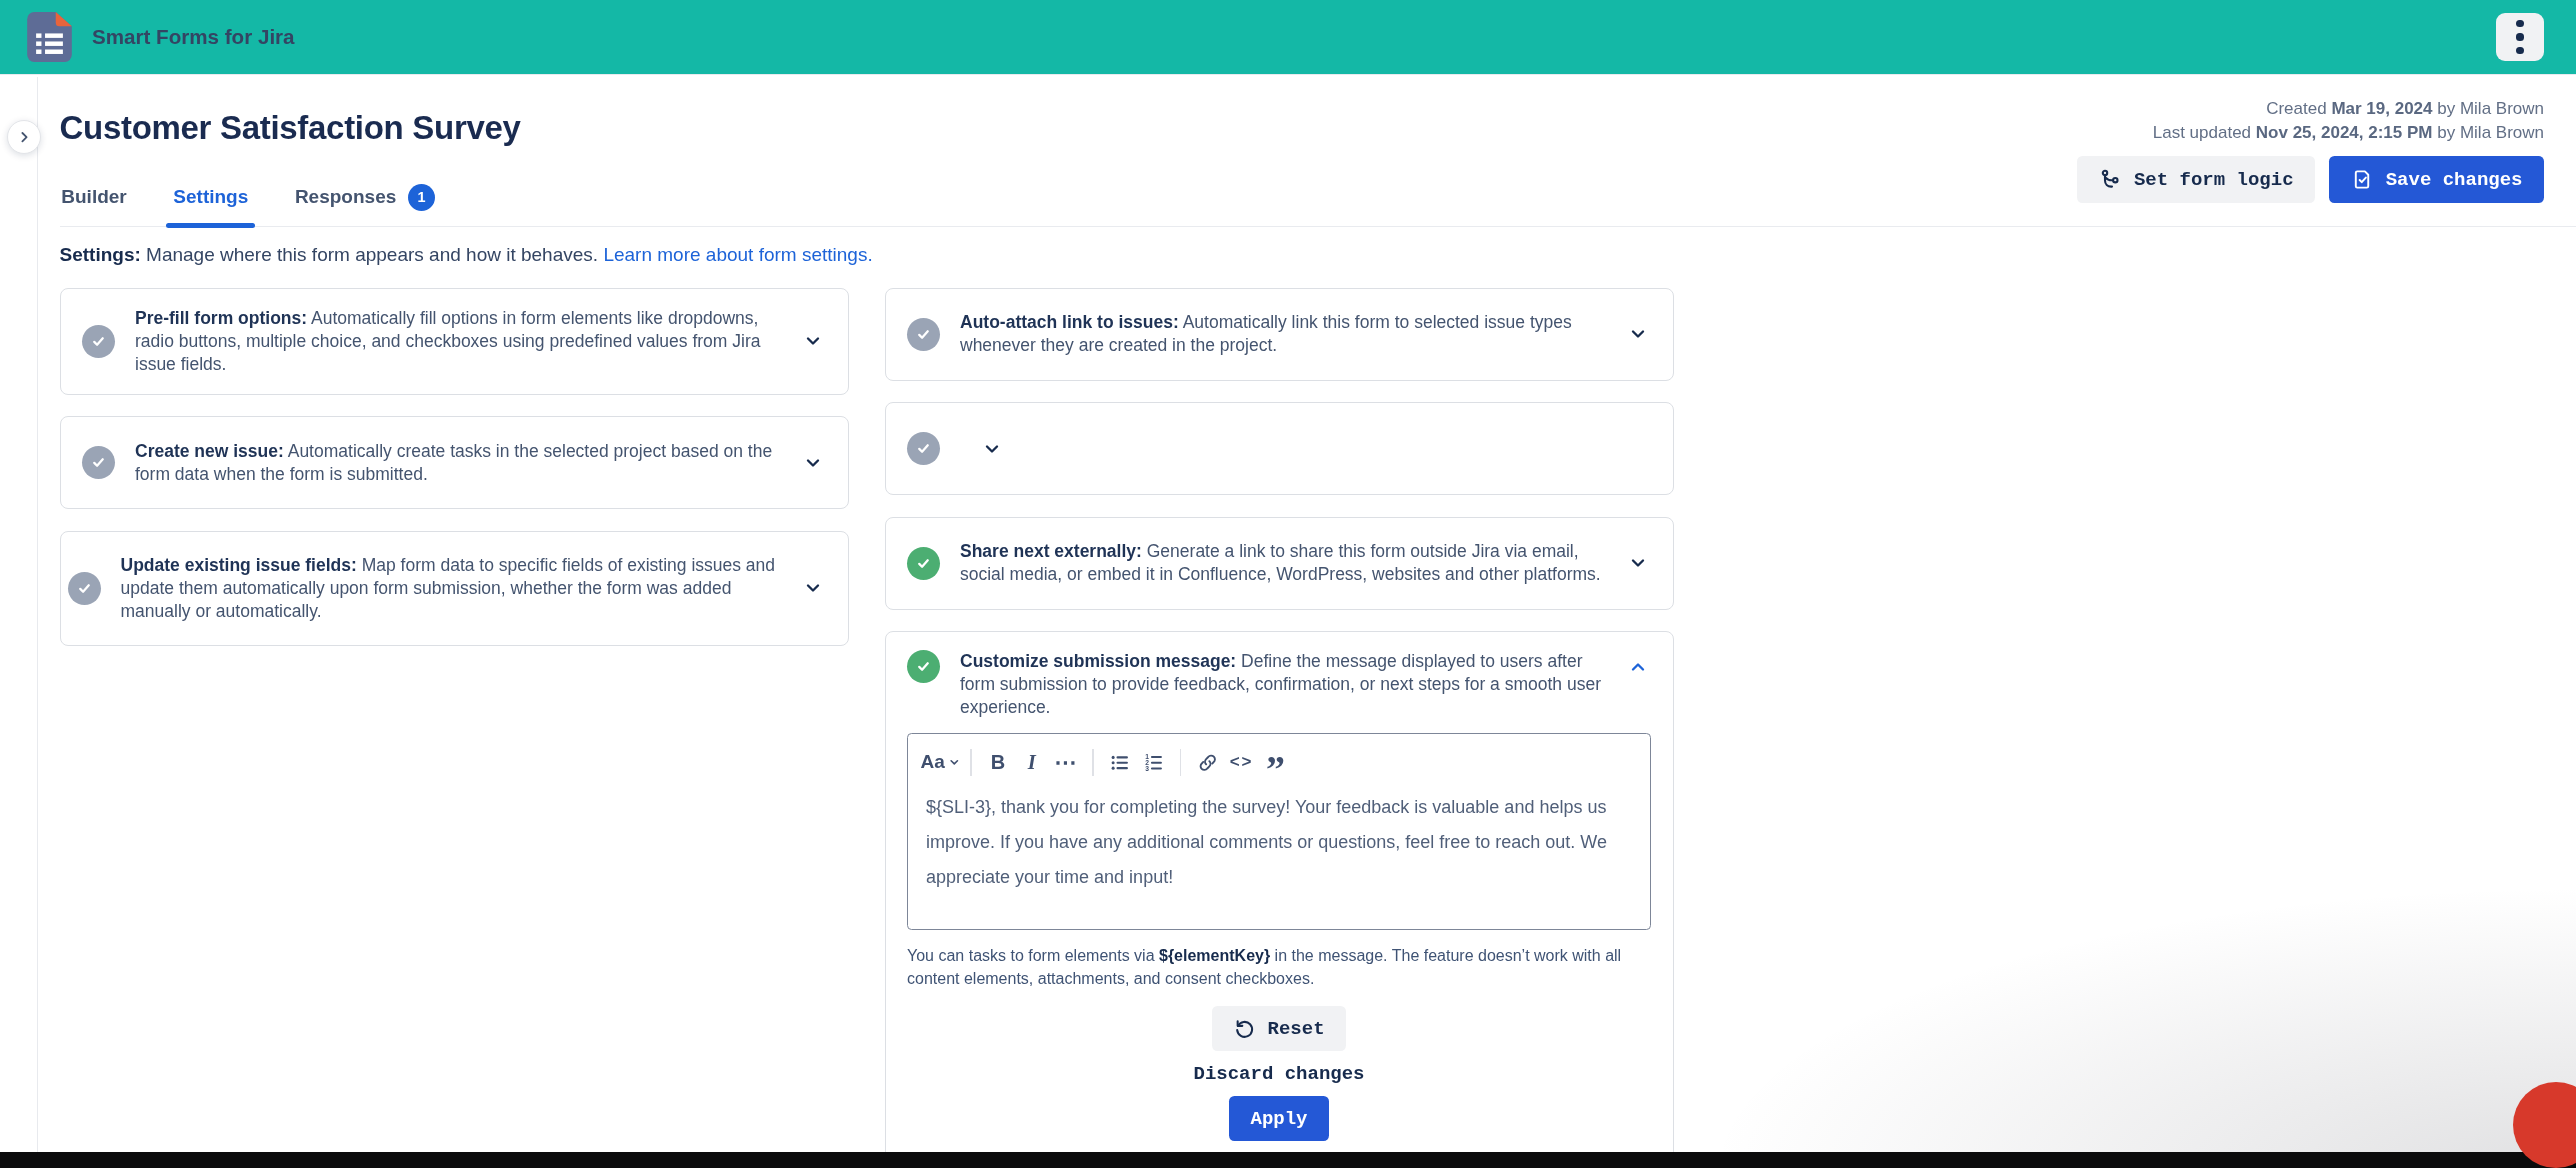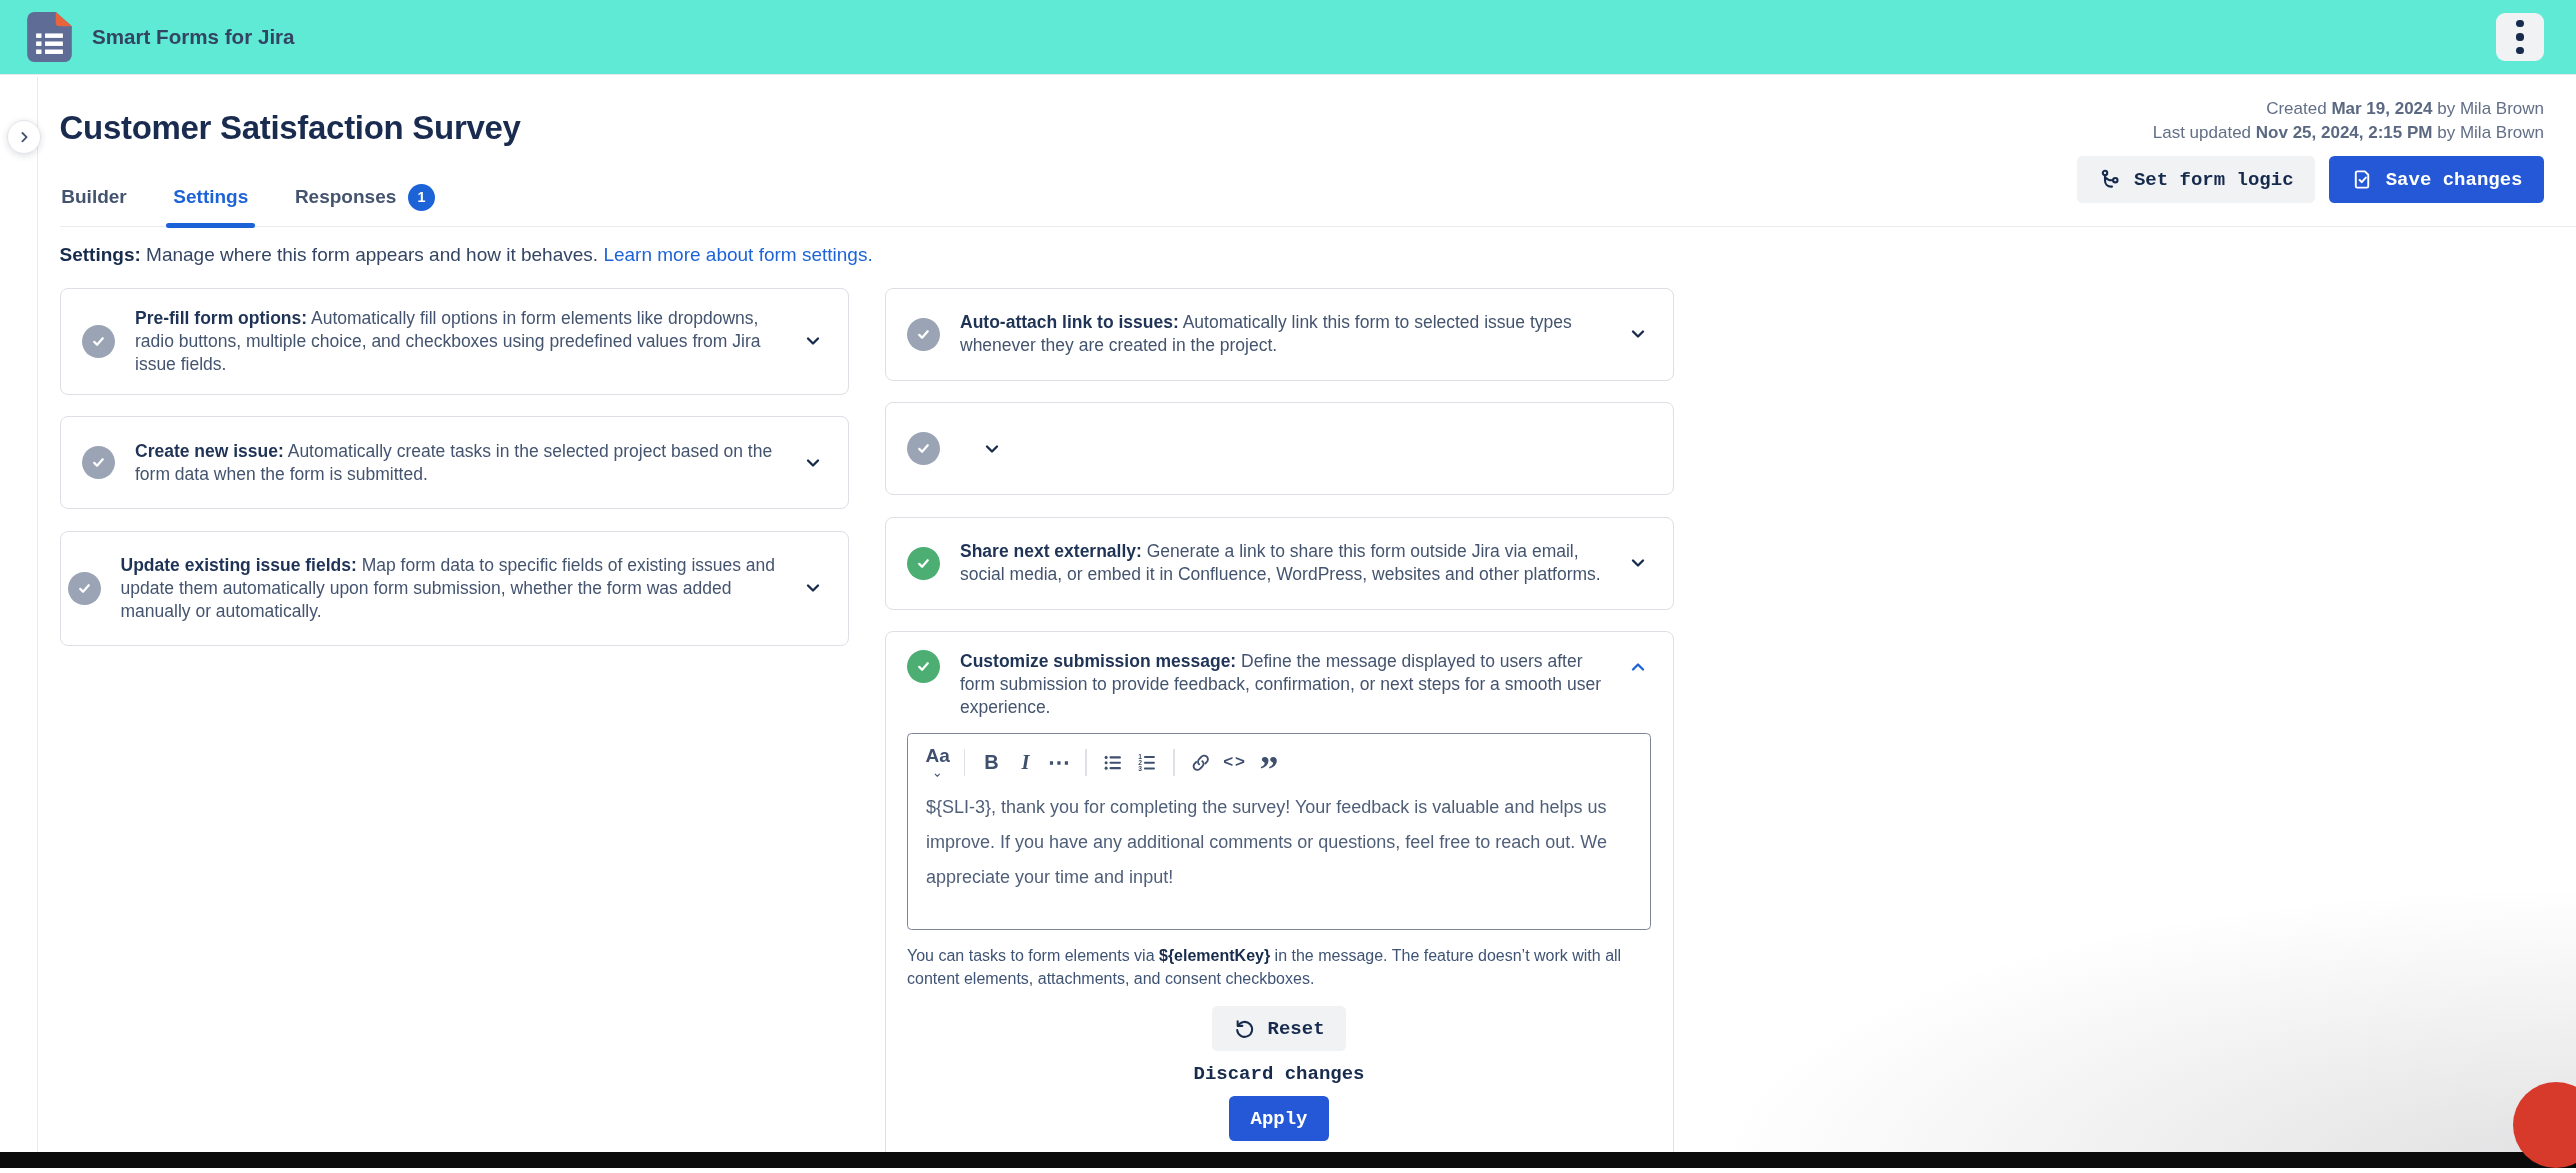--- a/index.html
+++ b/index.html
@@ -18,21 +18,21 @@
   .vignette { position:absolute; right:0; bottom:0; width:987px; height:305px; pointer-events:none;
     background:radial-gradient(ellipse at 100% 108%, rgba(100,100,108,0.20), rgba(255,255,255,0) 62%); }
   .record-dot {
     position:absolute; width:86px; height:86px; right:-23px; top:1082px; border-radius:50%;
     background:#D7392B; z-index:3; border:none; cursor:pointer;
   }
   .record-dot::after { content:""; position:absolute; right:-3.6px; top:50%; transform:translateY(-50%);
     width:27px; height:27px; border-radius:50%; background:#ffffff; }
   
   .topbar { height:75px; display:flex; align-items:center; padding:0 32px 0 27px;
-    border-bottom:1.8px solid #E8EAEE; background:#5eead4; }
+    border-bottom:1.8px solid #E8EAEE; background:#14b8a6; }
   .app-logo { width:45px; height:50px; margin-right:20px; flex:none; }
   .app-title { font-size:20.6px; font-weight:700; color:#344563; flex:1; }
   .kebab-btn { width:48px; height:48px; border-radius:9px; background:#F1F2F4; border:none; cursor:pointer;
     display:flex; flex-direction:column; align-items:center; justify-content:center; gap:6.3px; }
   .kebab-btn i { width:7.2px; height:7.2px; border-radius:50%; background:#172B4D; }
   
   .left-rail { position:absolute; left:0; top:77px; bottom:0; width:38px; background:#fff;
     border-right:1.8px solid #E8EAEE; z-index:1; }
   .expand-btn { position:absolute; left:7.2px; top:120px; width:34px; height:34px; border-radius:50%;
     background:#fff; border:1.8px solid #E3E5E9; box-shadow:0 1.8px 7.2px rgba(9,30,66,0.14);
@@ -79,21 +79,21 @@
   .card-text { flex:1; font-size:17.5px; line-height:23px; color:#44546F; }
   .card-text .lead { font-weight:700; color:#1F3356; }
   .chev { margin-left:18px; flex:none; background:none; border:none; cursor:pointer; color:#172B4D;
     display:flex; align-items:center; justify-content:center; width:27px; height:27px; }
   .chev.blue { color:#1D63D8; }
   .card-head.top .chev { margin-top:3.6px; }
   
   .editor { margin-top:14.4px; border:1.8px solid #7D8698; border-radius:4.5px; background:#fff; }
   .toolbar { display:flex; align-items:center; padding:10.8px 12.6px 5.4px; color:#3F4F6E; }
   .tbtn { min-width:34px; height:34px; border:none; background:none; cursor:pointer; color:#3F4F6E;
-    display:flex; align-items:center; justify-content:center; border-radius:3.6px; font-family:inherit; gap:3.6px;flex-direction:column; }
+    display:flex; align-items:center; justify-content:center; border-radius:3.6px; font-family:inherit; gap:3.6px; }
   .tbtn .aa { font-size:19px; font-weight:600; }
   .tbtn.bold { font-size:20px; font-weight:800; }
   .tbtn.italic { font-size:20.6px; font-weight:600; font-style:italic; font-family:"Liberation Serif", serif; }
   .tbtn.more { font-size:22.4px; font-weight:800; letter-spacing:0.9px; }
   .tbtn.code { font-size:17px; font-weight:700; letter-spacing:1.8px; }
   .tbtn.quote { font-size:38px; font-weight:700; font-family:"Liberation Serif", serif; line-height:9px;
     padding-top:14.4px; }
   .tsep { width:1.8px; height:27px; background:#DFE1E6; margin:0 9px; flex:none; }
   .editor-content { padding:5.4px 18px 23px; min-height:144px; font-size:18px; line-height:35px;
     color:#505F79; outline:none; }

